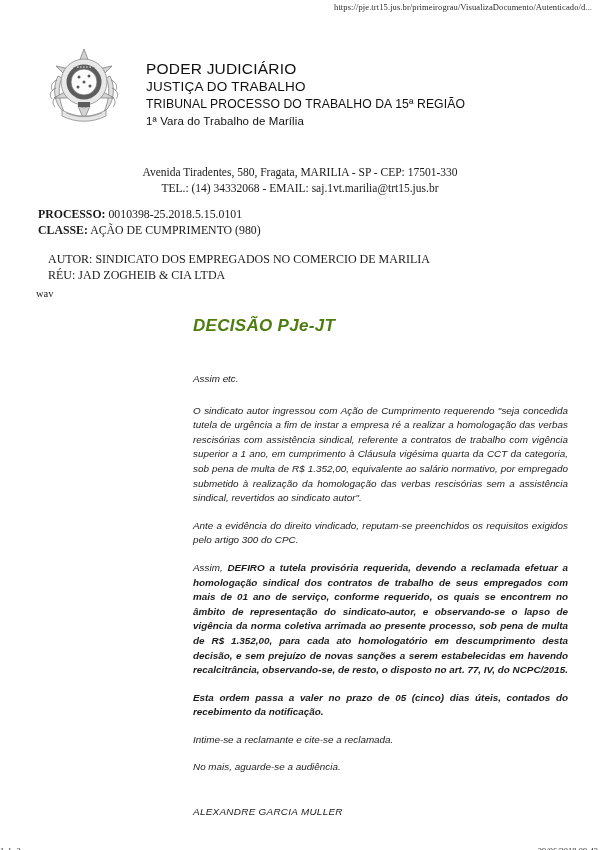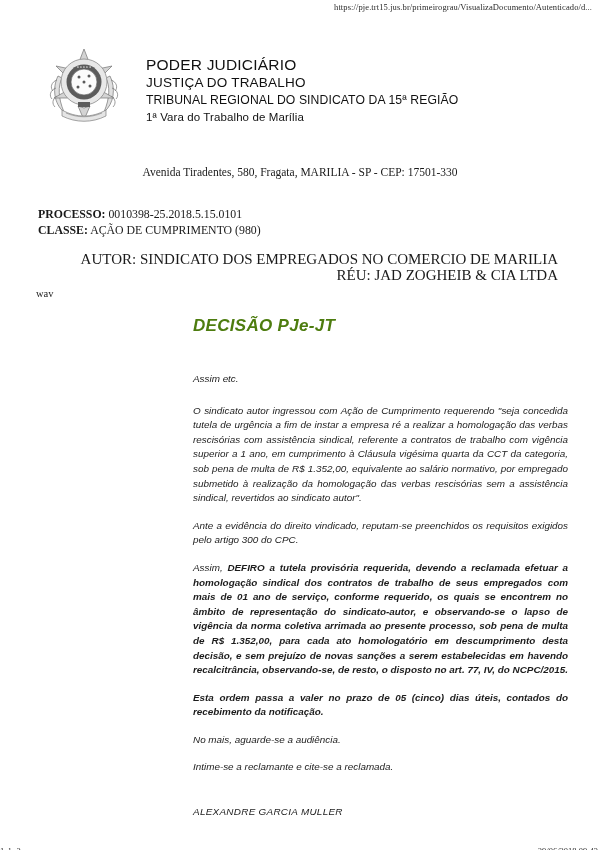--- a/index.html
+++ b/index.html
@@ -56,21 +56,21 @@
     height: 850px;
   }
 
   
   .letterhead {
     position: absolute;
     top: 46px;
     left: 36px;
     width: 520px;
     display: flex;
-    align-items: center;
+    align-items: flex-end;
   }
   .brasao {
     width: 72px;
     height: 84px;
     flex: 0 0 72px;
     margin-left: 12px;
     opacity: 0.78;
   }
   .lh-text {
     margin-left: 26px;
@@ -101,23 +101,22 @@
     top: 207px;
     left: 38px;
     width: 520px;
     font-size: 11.8px;
     line-height: 15.5px;
   }
   .process-block .lbl { font-weight: bold; }
   .parties {
     margin-top: 14px;
     margin-left: 10px;
-    font-size: 15px;
+    font-size: 12px;
     line-height: 15.5px;
-    text-align: right;
   }
   .initials {
     position: absolute;
     top: 287px;
     left: 36px;
     font-size: 10.5px;
     line-height: 13px;
   }
 
   
@@ -204,27 +203,28 @@
         </g>
 
         <path d="M14 64 C28 72 44 72 58 64 L58 70 C44 77 28 77 14 70 Z" fill="#dedede" stroke="#5a5a5a" stroke-width="0.7"></path>
         <rect x="30" y="56" width="12" height="5" fill="#2f2f2f"></rect>
         <path d="M18 67 C30 72 42 72 54 67" stroke="#555" stroke-width="0.6" fill="none"></path>
       </svg>
     </div>
     <div class="lh-text">
       <div class="lh-l1">PODER JUDICIÁRIO</div>
       <div class="lh-l2">JUSTIÇA DO TRABALHO</div>
-      <div class="lh-l3">TRIBUNAL REGIONAL DO SINDICATO DA 15ª REGIÃO</div>
+      <div class="lh-l3">TRIBUNAL PROCESSO DO TRABALHO DA 15ª REGIÃO</div>
       <div class="lh-l4">1ª Vara do Trabalho de Marília</div>
     </div>
   </div>
 
   <div class="address">
     <div>Avenida Tiradentes, 580, Fragata, MARILIA - SP - CEP: 17501-330</div>
+    <div>TEL.: (14) 34332068  -  EMAIL: saj.1vt.marilia@trt15.jus.br</div>
   </div>
 
   <div class="process-block">
     <div><span class="lbl">PROCESSO:</span><span> 0010398-25.2018.5.15.0101</span></div>
     <div><span class="lbl">CLASSE:</span><span> AÇÃO DE CUMPRIMENTO (980)</span></div>
     <div class="parties">
       <div>AUTOR: SINDICATO DOS EMPREGADOS NO COMERCIO DE MARILIA</div>
       <div>RÉU: JAD ZOGHEIB &amp; CIA LTDA</div>
     </div>
   </div>
@@ -232,22 +232,22 @@
 
   <div class="decision-title">DECISÃO PJe-JT</div>
 
   <div class="doc-body">
     <p>Assim etc.</p>
     <div class="gap-md"></div>
     <p>O sindicato autor ingressou com Ação de Cumprimento requerendo "seja concedida tutela de urgência a fim de instar a empresa ré a realizar a homologação das verbas rescisórias com assistência sindical, referente a contratos de trabalho com vigência superior a 1 ano, em cumprimento à Cláusula vigésima quarta da CCT da categoria, sob pena de multa de R$ 1.352,00, equivalente ao salário normativo, por empregado submetido à realização da homologação das verbas rescisórias sem a assistência sindical, revertidos ao sindicato autor".</p>
     <p>Ante a evidência do direito vindicado, reputam-se preenchidos os requisitos exigidos pelo artigo 300 do CPC.</p>
     <p class="p-strong"><span class="lead-normal">Assim, </span><span class="bold-run">DEFIRO a tutela provisória requerida, devendo a reclamada efetuar a homologação sindical dos contratos de trabalho de seus empregados com mais de 01 ano de serviço, conforme requerido, os quais se encontrem no âmbito de representação do sindicato-autor, e observando-se o lapso de vigência da norma coletiva arrimada ao presente processo, sob pena de multa de R$ 1.352,00, para cada ato homologatório em descumprimento desta decisão, e sem prejuízo de novas sanções a serem estabelecidas em havendo recalcitrância, observando-se, de resto, o disposto no art. 77, IV, do NCPC/2015.</span></p>
     <p class="p-strong">Esta ordem passa a valer no prazo de 05 (cinco) dias úteis, contados do recebimento da notificação.</p>
+    <p>Intime-se a reclamante e cite-se a reclamada.</p>
     <p>No mais, aguarde-se a audiência.</p>
-    <p>Intime-se a reclamante e cite-se a reclamada.</p>
     <div class="sig">ALEXANDRE GARCIA MULLER</div>
   </div>
 
   <div class="print-footer">
     <span class="pf-left">1 de 2</span>
     <span class="pf-right">29/06/2018 09:43</span>
   </div>
 
 </div>
 

